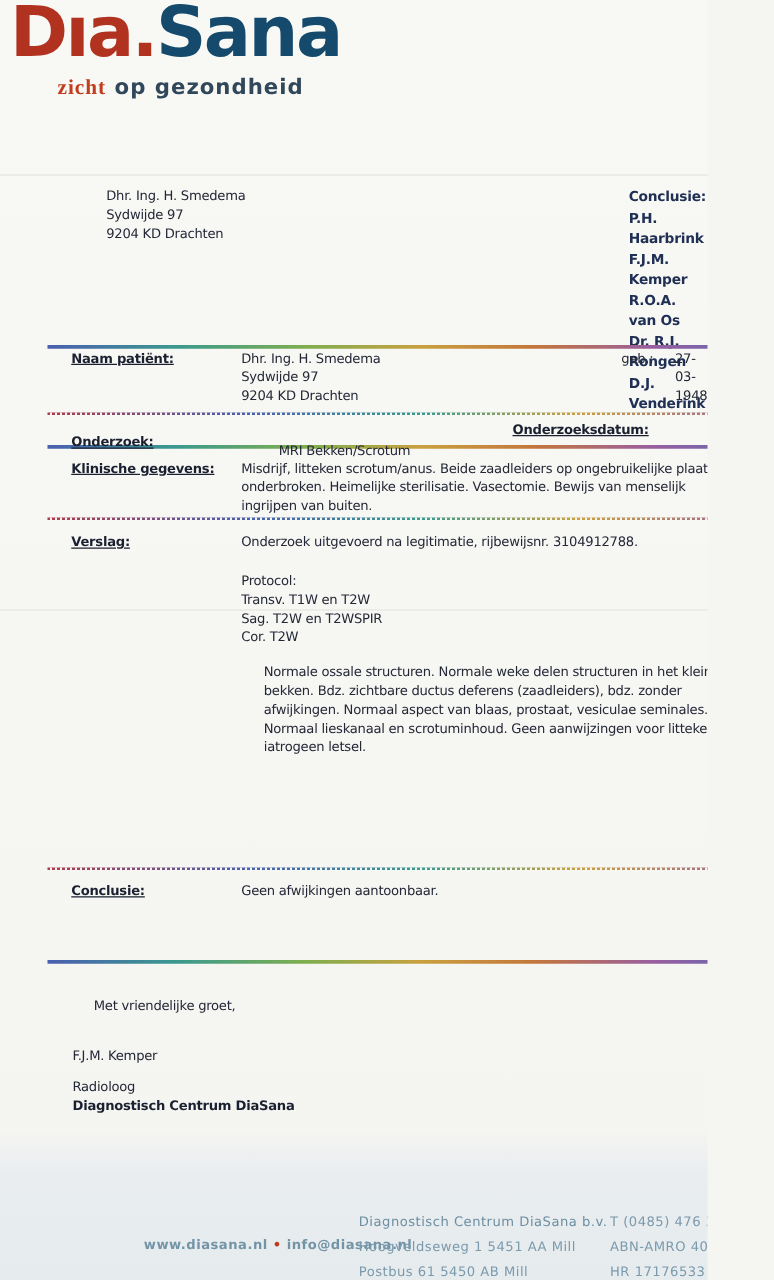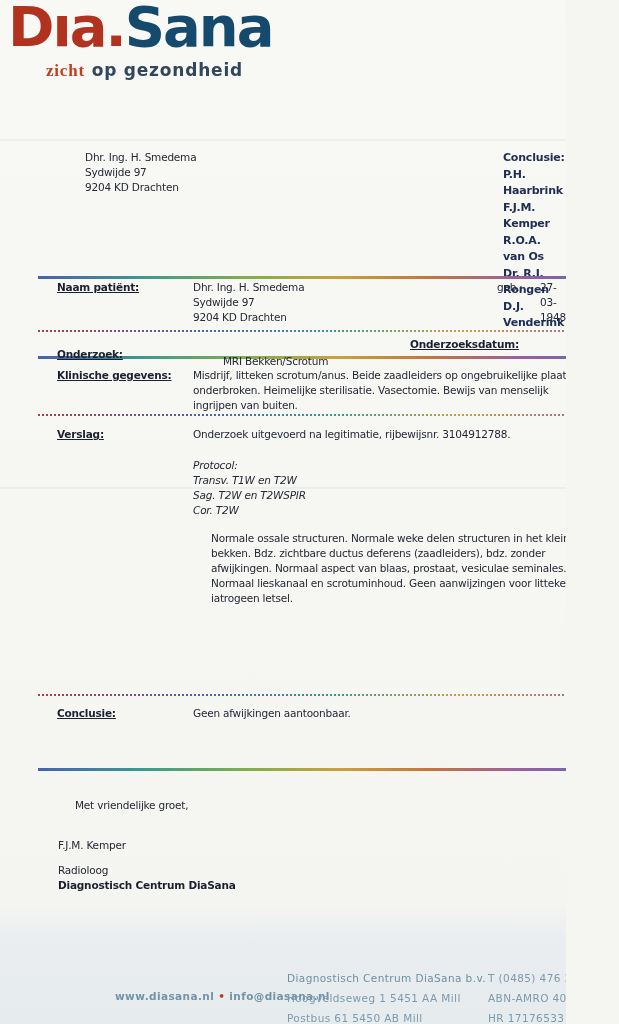--- a/index.html
+++ b/index.html
@@ -48,21 +48,21 @@
   .geb-label{left:497px;top:280px;}
   .geb-value{left:540px;top:280px;}
   .onderzoek-label{left:57px;top:347px;}
   .onderzoek-value{left:193px;top:354px;margin-left:30px;}
   .datum-label{left:410px;top:337px;}
   .datum-value{left:540px;top:337px;margin-left:41px;}
   .klinische-label{left:57px;top:368px;}
   .klinische-value{left:193px;top:368px;}
   .verslag-label{left:57px;top:427px;}
   .verslag-intro{left:193px;top:427px;}
-  .protocol{left:193px;top:458px;font-style:italic;}
+  .protocol{left:193px;top:458px;}
   .bevindingen{left:211px;top:531px;}
   .conclusie-label{left:57px;top:706px;}
   .conclusie-value{left:193px;top:706px;}
 
   
   .greeting{left:75px;top:798px;}
   .signatory{left:58px;top:838px;}
   .role{left:58px;top:863px;}
   .org{left:58px;top:878px;font-weight:bold;color:#1b2030;}
 

